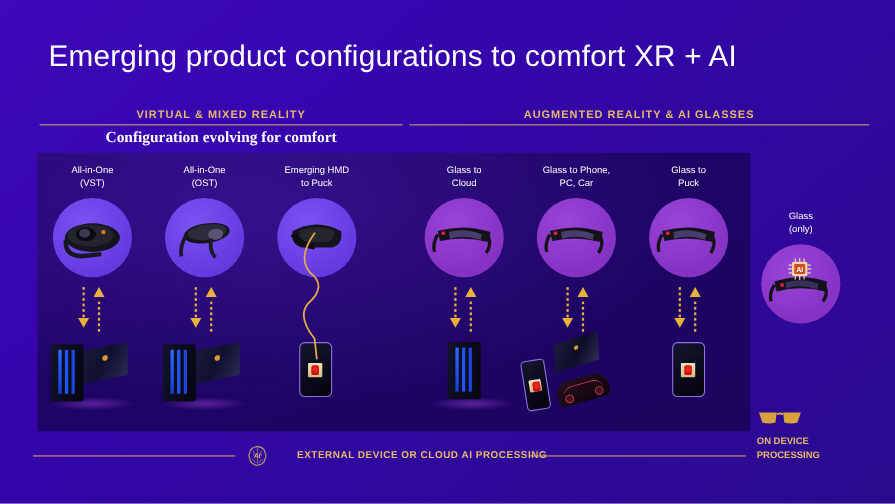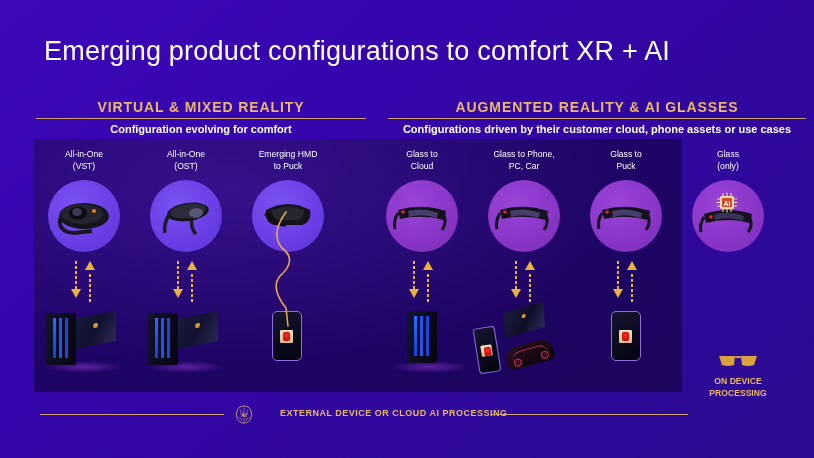--- a/index.html
+++ b/index.html
@@ -23,39 +23,40 @@
     color: #ffffff;
     letter-spacing: 0.2px;
     white-space: nowrap;
   }
   
   .sec-head {
     position: absolute;
     text-align: center;
   }
   .sec-title {
-    font-size: 14px;
+    font-size: 10px;
     font-weight: 600;
     color: #e8b96a;
     letter-spacing: 0.9px;
     white-space: nowrap;
   }
   .sec-rule {
     height: 1px;
     background: #c8a06a;
     margin: 3px 0 4px 0;
   }
   .sec-sub {
-    font-size: 11px;
+    font-size: 14px;
     font-weight: 700;
     color: #ffffff;
     white-space: nowrap;
+    font-family: Liberation Serif, serif;
   }
   #sec-vr { left: 36px; top: 99px; width: 330px; }
-  #sec-ar { left: 388px; top: 99px; width: 418px; }
+  #sec-ar { left: 372px; top: 99px; width: 418px; }
 
   
   #panel {
     position: absolute;
     left: 34px; top: 139px;
     width: 648px; height: 253px;
     background: linear-gradient(160deg, #24046f 0%, #1e0463 45%, #1b045c 100%);
     opacity: 0.96;
   }
   #panel-glow {
@@ -240,21 +241,21 @@
     width: 80px; height: 120px;
     pointer-events: none;
   }
 
   
   .hmd, .glasses-g { position: absolute; left: 0; top: 0; width: 100%; height: 100%; }
 
   
   #banner {
     position: absolute;
-    left: 40px; top: 403px;
+    left: 30px; top: 403px;
     width: 648px; height: 22px;
   }
   .b-rule {
     position: absolute;
     top: 11px; height: 1px;
     background: #c8a06a;
   }
   #b-rule-left  { left: 0;    width: 184px; }
   #b-rule-right { left: 452px; width: 196px; }
   #ai-brain {
@@ -267,23 +268,22 @@
     left: 240px; top: 5px;
     font-size: 9px;
     font-weight: 700;
     color: #e8b96a;
     letter-spacing: 0.5px;
     white-space: nowrap;
   }
   
   #ondevice {
     position: absolute;
-    left: 688px; top: 352px;
+    left: 688px; top: 371px;
     width: 100px;
-    text-align: center;
   }
   #ondevice-label {
     margin-top: 2px;
     font-size: 8.6px;
     font-weight: 700;
     color: #e8b96a;
     line-height: 1.35;
     white-space: pre-line;
   }
 </style>
@@ -299,21 +299,20 @@
 
   <div class="sec-head" id="sec-vr">
     <div class="sec-title">VIRTUAL &amp; MIXED REALITY</div>
     <div class="sec-rule"></div>
     <div class="sec-sub">Configuration evolving for comfort</div>
   </div>
 
   <div class="sec-head" id="sec-ar">
     <div class="sec-title">AUGMENTED REALITY &amp; AI GLASSES</div>
     <div class="sec-rule"></div>
-    <div class="sec-sub">Configurations driven by their customer cloud, phone assets or use cases</div>
   </div>
 
   <div class="col" style="left:32px;">
     <div class="col-label">All-in-One
 (VST)</div>
     <div class="circle vr">
       <svg class="hmd" viewBox="0 0 72 72">
         <ellipse cx="36" cy="36" rx="25" ry="13" fill="#14141c"></ellipse>
         <ellipse cx="34" cy="34" rx="21" ry="10" fill="#242430"></ellipse>
         <ellipse cx="30" cy="33" rx="9" ry="6.5" fill="#0b0b12"></ellipse>
@@ -471,21 +470,21 @@
           <div class="arrow-head"></div>
       </div>
     </div>
     <div class="devices">
       <div class="puck" style="left:37px; top:6px;">
         <div class="chip"></div>
       </div>
     </div>
   </div>
 
-  <div class="col" style="left:676px;">
+  <div class="col" style="left:676px;margin-top:42px;">
     <div class="col-label">Glass
 (only)</div>
     <div class="circle ar">
       <svg class="glasses-g" viewBox="0 0 72 72">
         <path d="M12 34 Q36 26 60 34 L58 43 Q36 37 14 43 Z" fill="#13131b"></path>
         <path d="M22 35 Q36 30 52 36 L51 41 Q36 36 23 40 Z" fill="#4b3f72" opacity="0.7"></path>
         <circle cx="19" cy="37" r="1.8" fill="#e0203a"></circle>
         <path d="M12 37 Q7 45 9 52" stroke="#13131b" stroke-width="3" fill="none"></path>
         <path d="M58 38 Q61 46 56 52" stroke="#13131b" stroke-width="3" fill="none"></path>
         <g>

